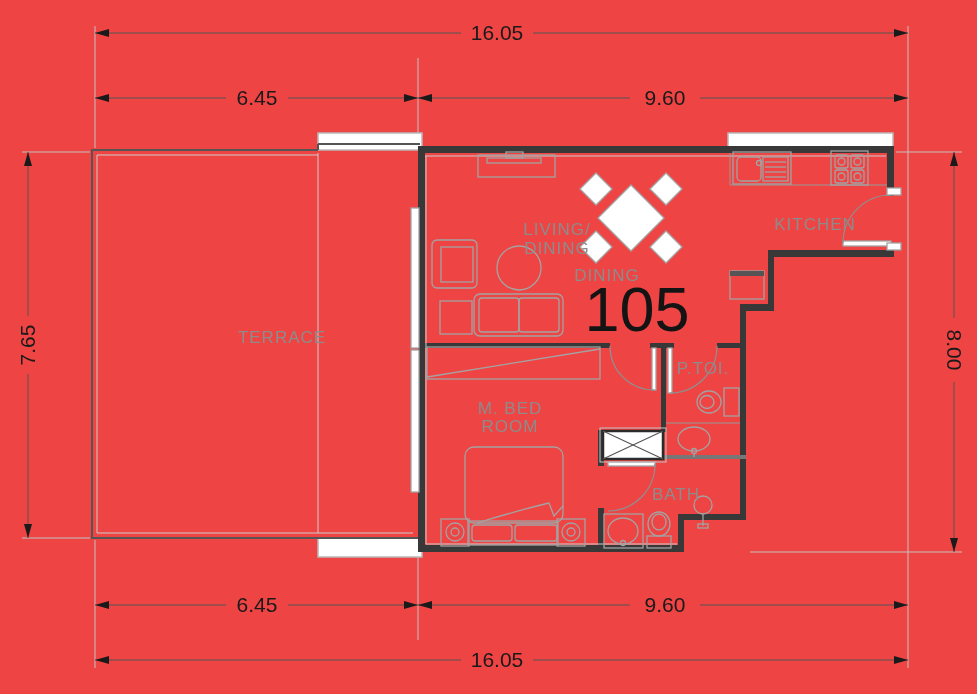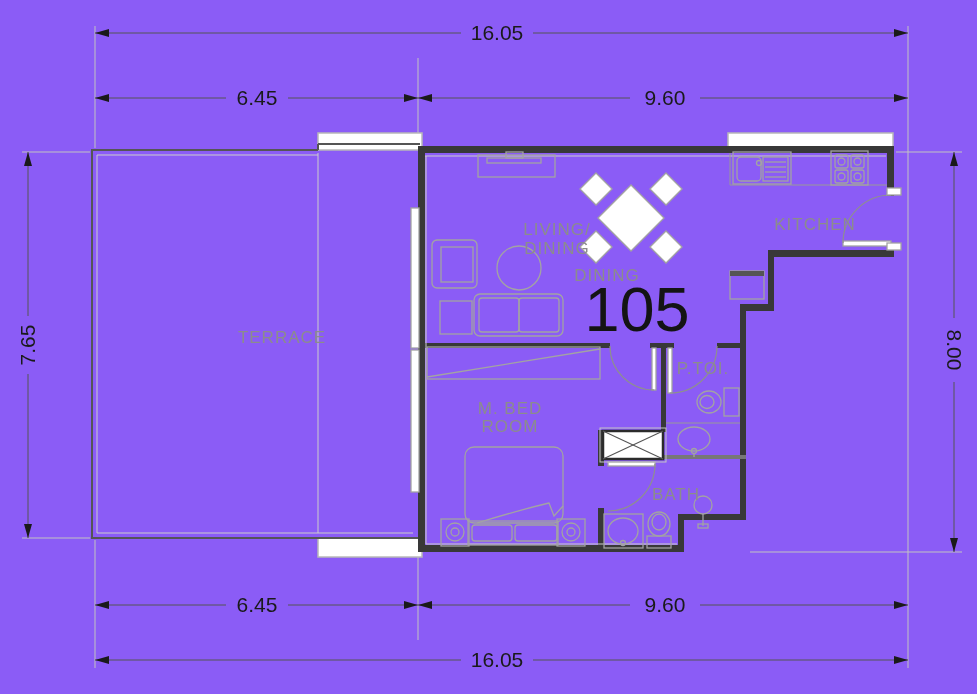--- a/index.html
+++ b/index.html
@@ -1,16 +1,16 @@
 <!DOCTYPE html>
 <html><head>
 <meta charset="utf-8">
 <style>
   html,body{margin:0;padding:0;background:#ffffff;}
-  .frame{position:relative;width:977px;height:694px;background:#8b5cf6;overflow:hidden;
+  .frame{position:relative;width:977px;height:694px;background:#ef4444;overflow:hidden;
          font-family:"Liberation Sans", sans-serif;}
   svg{display:block}
   text{font-family:"Liberation Sans", sans-serif;}
   .dimtxt{font-size:21px;fill:#1a1a1a;}
   .roomtxt{font-size:17px;fill:#8c8c8c;letter-spacing:1px;}
   .unitnum{font-size:63px;fill:#141414;}
   .wall{fill:#383838;stroke:none;}
   .furn{fill:none;stroke:#a3a3a3;stroke-width:1.3;}
   .furnw{fill:#ffffff;stroke:#a3a3a3;stroke-width:1.3;}
   .door{fill:none;stroke:#8f8f8f;stroke-width:1.2;}

